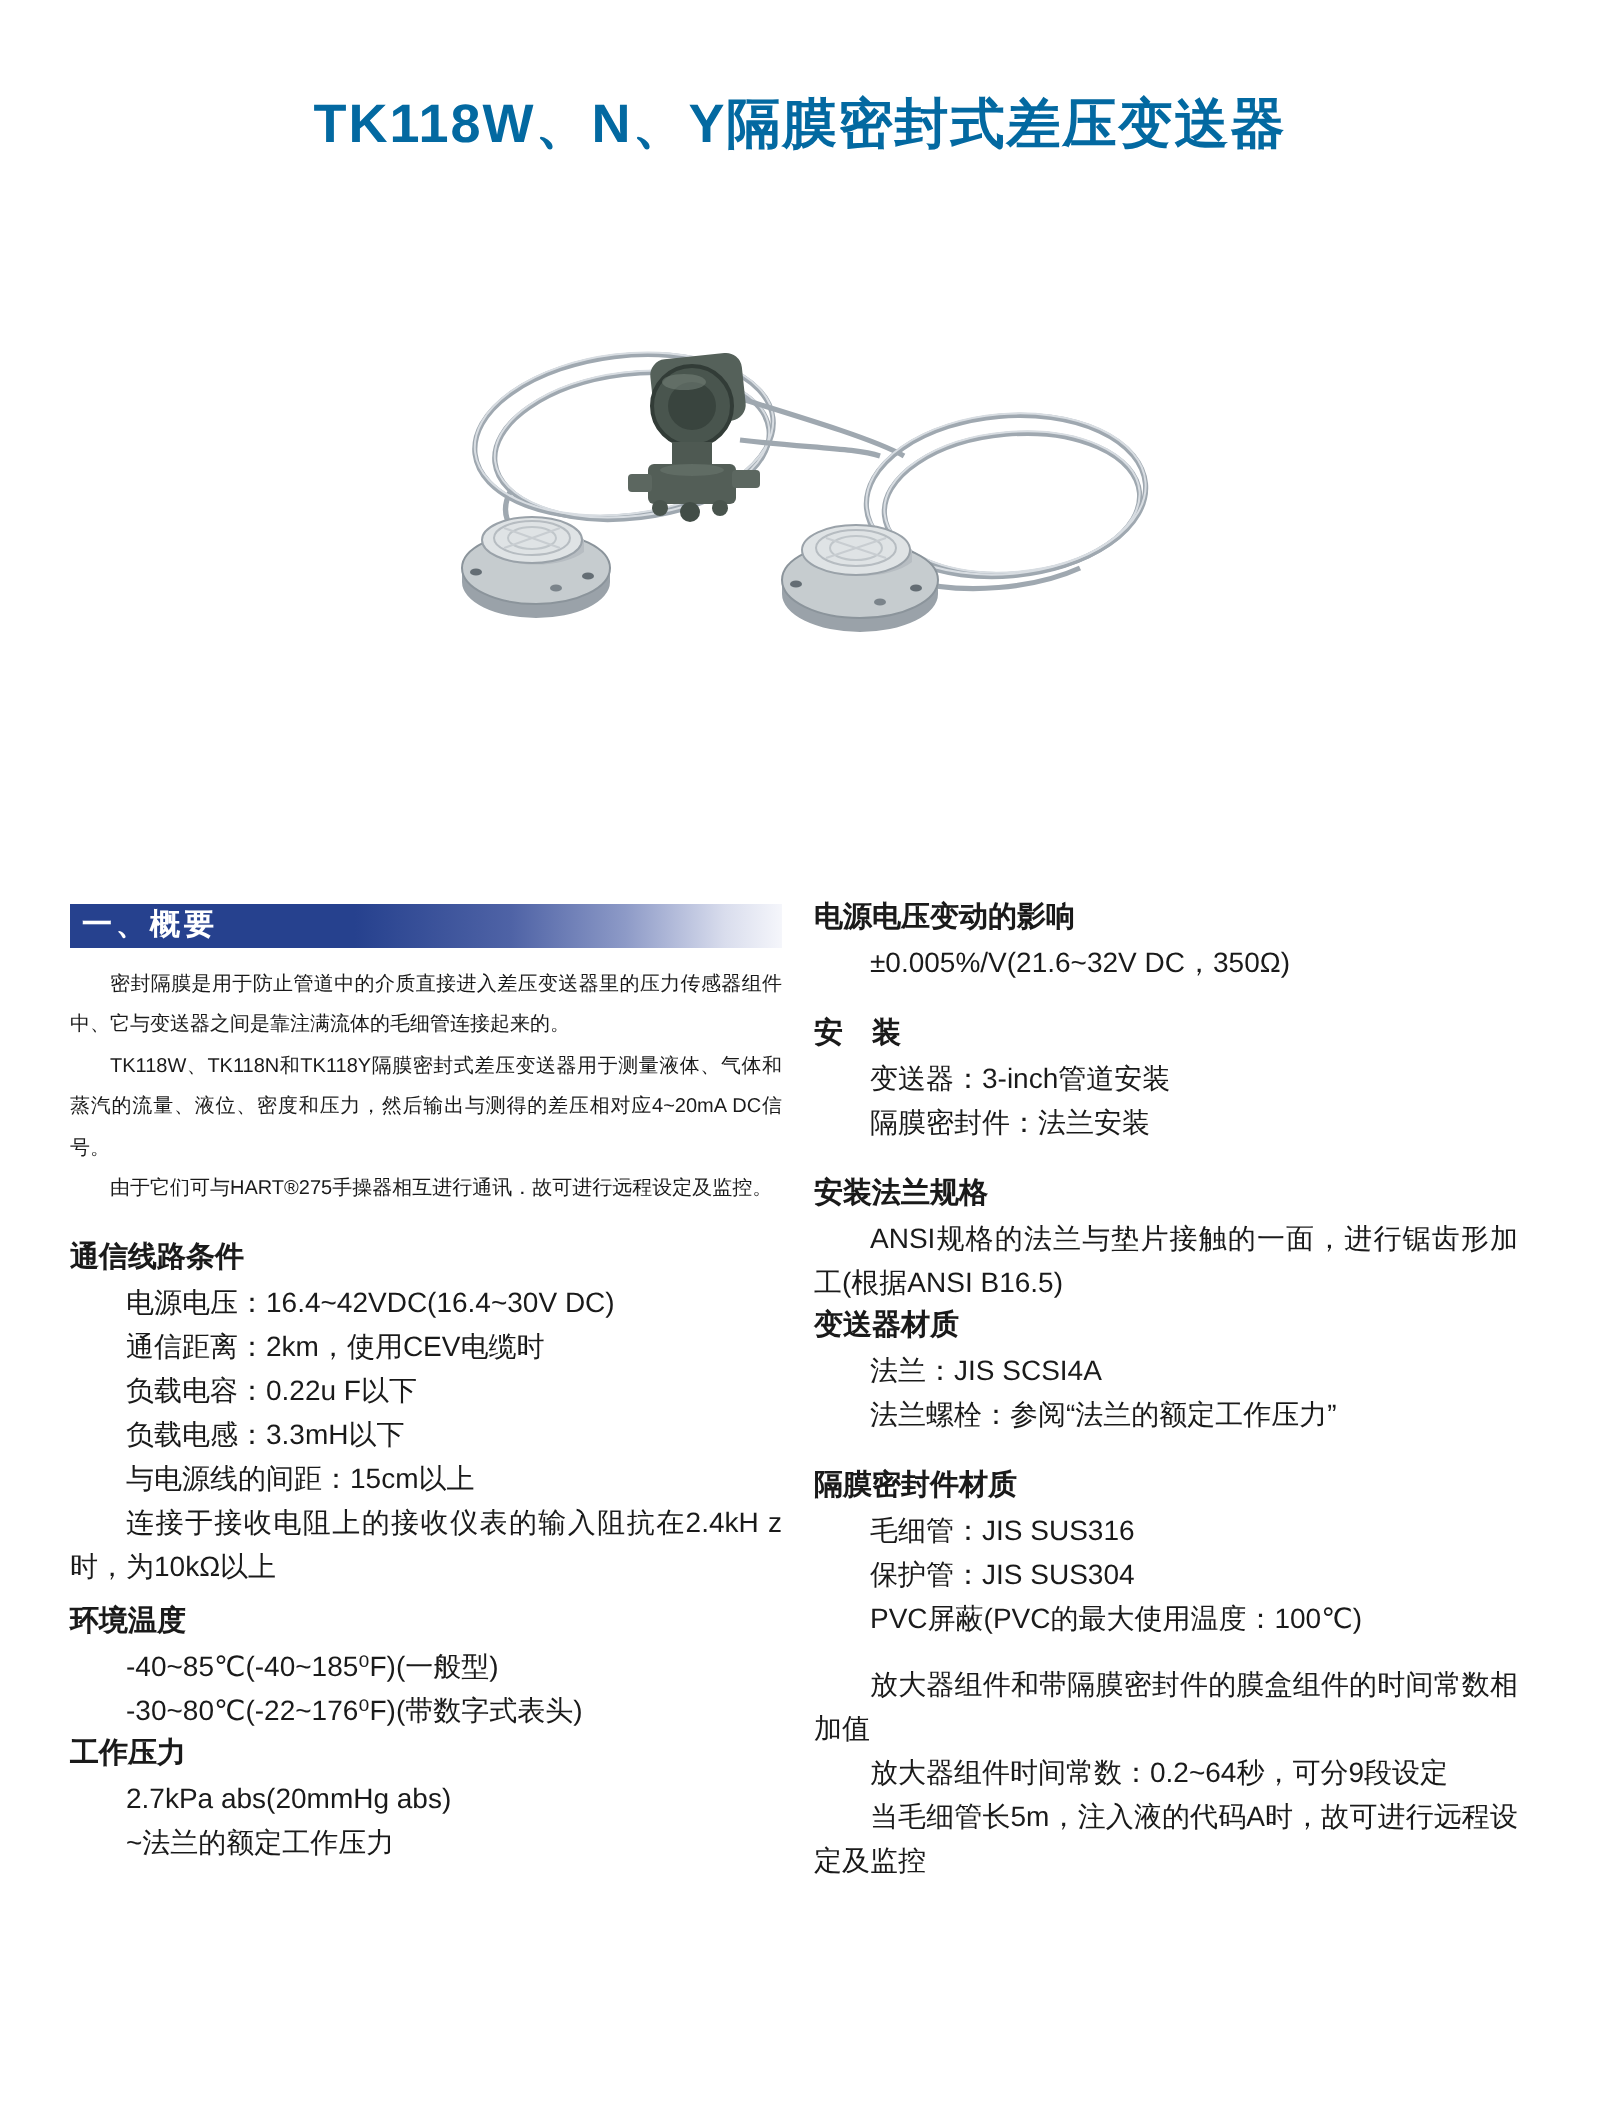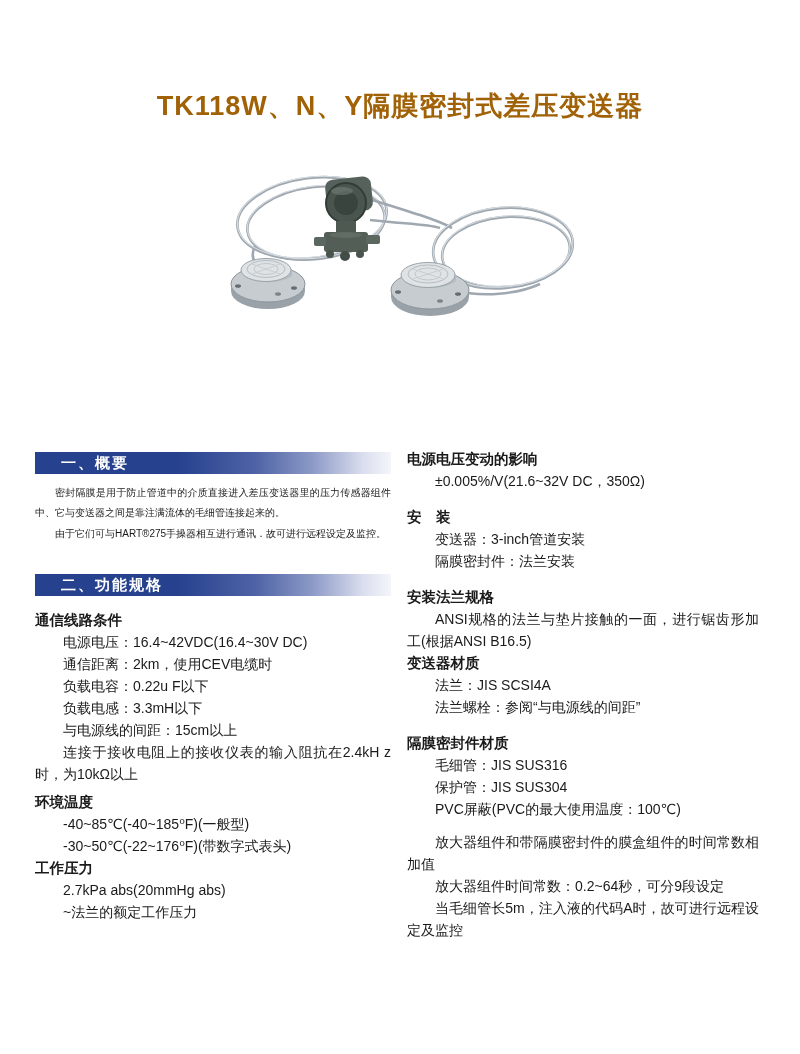--- a/index.html
+++ b/index.html
@@ -13,23 +13,22 @@
     overflow: hidden;
   }
   .doc-title {
     position: absolute;
     top: 44px;
     left: 0;
     width: 800px;
     text-align: center;
     font-size: 27px;
     font-weight: bold;
-    color: #a16207;
+    color: #0369a1;
     letter-spacing: 1px;
-    margin-top: 44px;
   }
   .product-wrap {
     position: absolute;
     left: 200px;
     top: 158px;
     width: 400px;
     height: 185px;
   }
   .col-left {
     position: absolute;
@@ -39,21 +38,21 @@
   }
   .col-right {
     position: absolute;
     left: 407px;
     top: 448px;
     width: 352px;
   }
   .bar {
     height: 22px;
     line-height: 22px;
-    padding-left: 26px;
+    padding-left: 6px;
     box-sizing: border-box;
     color: #ffffff;
     font-weight: bold;
     font-size: 15px;
     letter-spacing: 2px;
     background: linear-gradient(90deg,
       #26418e 0%, #26418e 40%, #4f63a6 62%, #8d9ac7 78%, #d9dded 92%, #f5f6fb 100%);
   }
   .bar2 { margin-top: 30px; }
   .overview { margin-top: 9px; }
@@ -162,41 +161,39 @@
 </div>
 
 <div class="col-left">
 
   <div class="bar">
     <span>一、概要</span>
   </div>
 
   <div class="overview">
     <p>密封隔膜是用于防止管道中的介质直接进入差压变送器里的压力传感器组件中、它与变送器之间是靠注满流体的毛细管连接起来的。</p>
+    <p>TK118W、TK118N和TK118Y隔膜密封式差压变送器用于测量液体、气体和蒸汽的流量、液位、密度和压力，然后输出与测得的差压相对应4~20mA DC信号。</p>
     <p>由于它们可与HART®275手操器相互进行通讯．故可进行远程设定及监控。</p>
   </div>
 
-  <div class="bar bar2">
-    <span>二、功能规格</span>
-  </div>
 
   <div class="spec-block mt-bar">
     <p class="spec-title">通信线路条件</p>
     <p class="spec-line">电源电压：16.4~42VDC(16.4~30V DC)</p>
     <p class="spec-line">通信距离：2km，使用CEV电缆时</p>
     <p class="spec-line">负载电容：0.22u F以下</p>
     <p class="spec-line">负载电感：3.3mH以下</p>
     <p class="spec-line">与电源线的间距：15cm以上</p>
     <p class="spec-line">连接于接收电阻上的接收仪表的输入阻抗在2.4kH z时，为10kΩ以上</p>
   </div>
 
   <div class="spec-block mt-sm">
     <p class="spec-title">环境温度</p>
     <p class="spec-line">-40~85℃(-40~185⁰F)(一般型)</p>
-    <p class="spec-line">-30~50℃(-22~176⁰F)(带数字式表头)</p>
+    <p class="spec-line">-30~80℃(-22~176⁰F)(带数字式表头)</p>
   </div>
 
   <div class="spec-block mt-none">
     <p class="spec-title">工作压力</p>
     <p class="spec-line">2.7kPa abs(20mmHg abs)</p>
     <p class="spec-line">~法兰的额定工作压力</p>
   </div>
 
 </div>
 
@@ -214,21 +211,21 @@
   </div>
 
   <div class="spec-block mt-lg">
     <p class="spec-title">安装法兰规格</p>
     <p class="spec-line">ANSI规格的法兰与垫片接触的一面，进行锯齿形加工(根据ANSI B16.5)</p>
   </div>
 
   <div class="spec-block mt-none">
     <p class="spec-title">变送器材质</p>
     <p class="spec-line">法兰：JIS SCSI4A</p>
-    <p class="spec-line">法兰螺栓：参阅“与电源线的间距”</p>
+    <p class="spec-line">法兰螺栓：参阅“法兰的额定工作压力”</p>
   </div>
 
   <div class="spec-block mt-lg">
     <p class="spec-title">隔膜密封件材质</p>
     <p class="spec-line">毛细管：JIS SUS316</p>
     <p class="spec-line">保护管：JIS SUS304</p>
     <p class="spec-line">PVC屏蔽(PVC的最大使用温度：100℃)</p>
   </div>
 
   <div class="spec-block mt-md">

